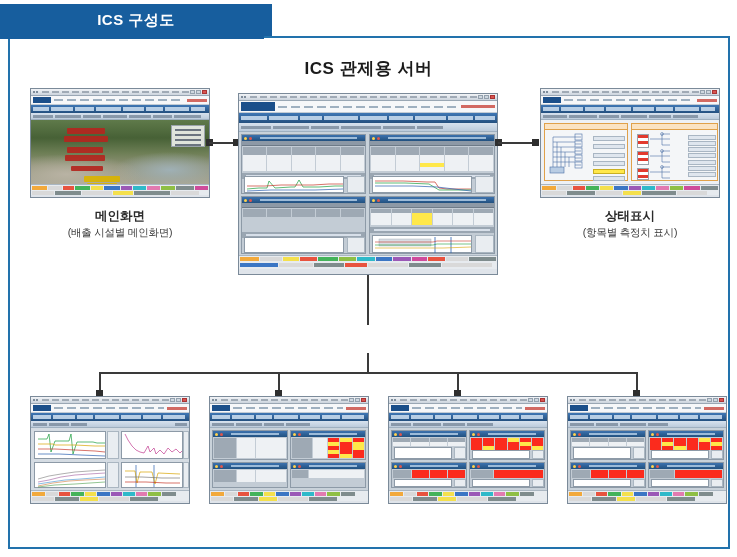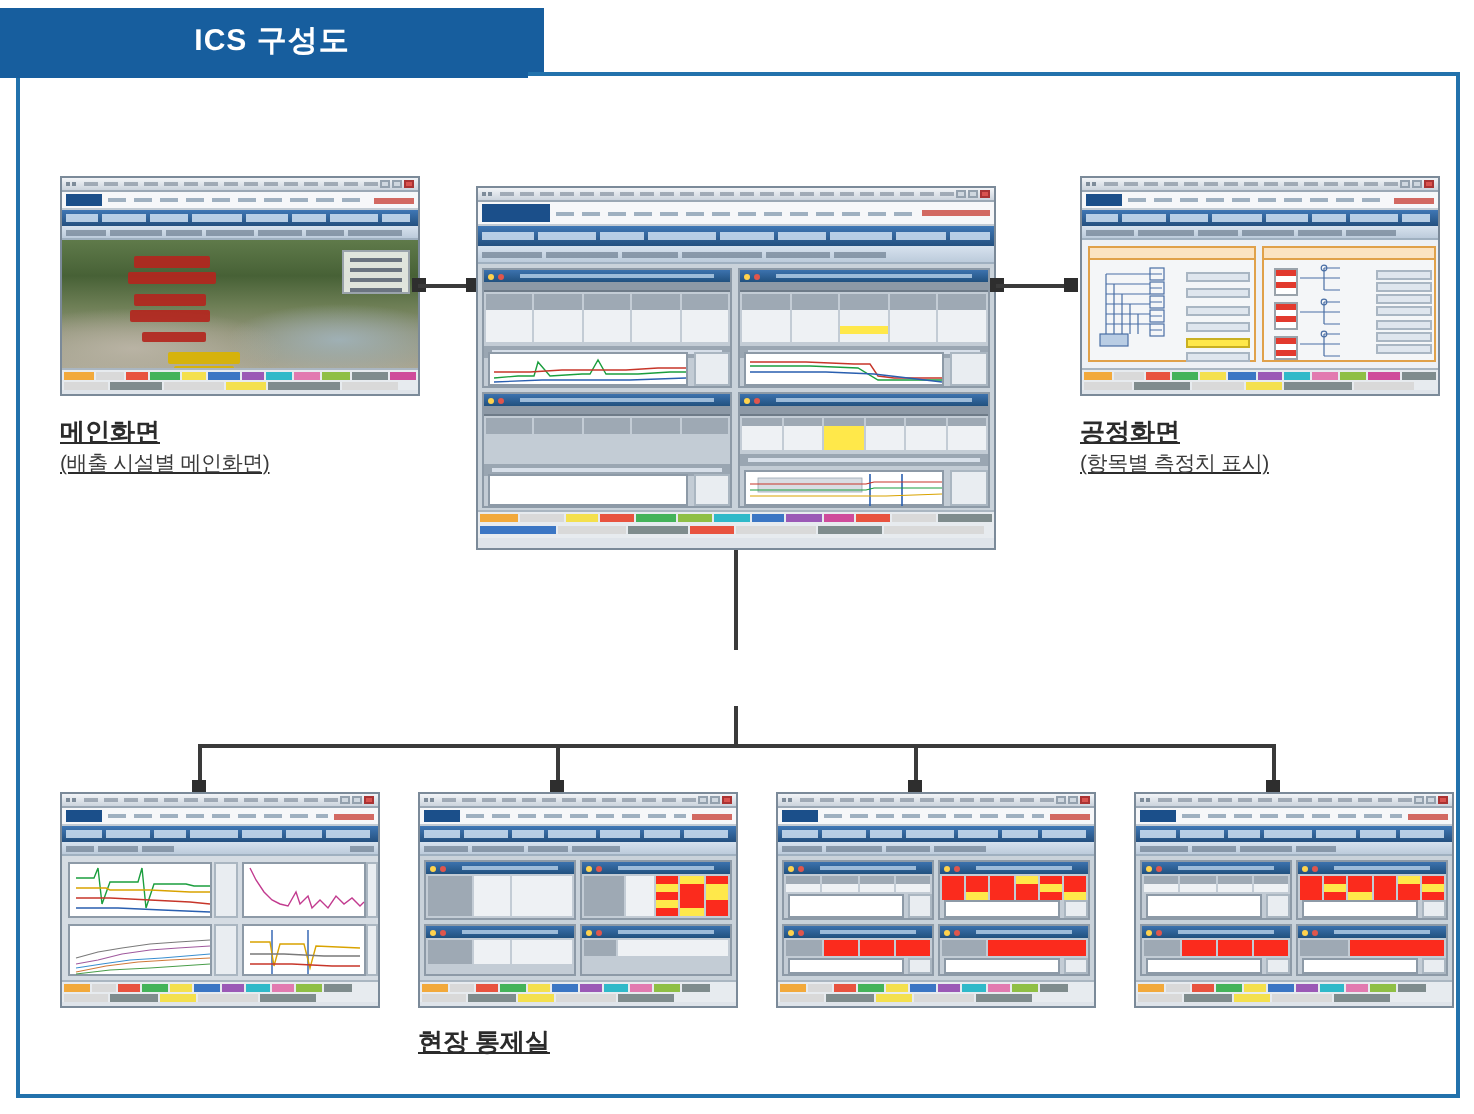--- a/index.html
+++ b/index.html
@@ -37,26 +37,26 @@
   .frame-top-left-cover {
     position: absolute;
     left: 0; top: 36px;
     width: 264px; height: 3px;
     background: #175e9e;
   }
 
   
   .caption {
     position: absolute;
+    text-align: center;
     color: #2b2b2b;
     font-size: 12.5px;
     font-weight: bold;
     line-height: 1.45;
     white-space: nowrap;
-    text-decoration: underline;
   }
   .caption .sub {
     display: block;
     font-size: 10.5px;
     font-weight: normal;
     color: #3a3a3a;
     letter-spacing: -0.2px;
   }
   .server-title {
     position: absolute;
@@ -225,20 +225,21 @@
 <body>
 
 <div id="page">
 
   <div class="title-band">
     <span>ICS 구성도</span>
   </div>
   <div class="frame"></div>
   <div class="frame-top-left-cover"></div>
 
+  <div class="server-title">ICS  관제용 서버</div>
 
   <div class="shot" style="left:30px; top:88px; width:180px; height:110px;">
     <div class="sh-titlebar">
       <div class="sh-tb-dots">
         <div class="sh-tb-dot"></div>
           <div class="sh-tb-dot"></div>
       </div>
       <div class="sh-tb-text"></div>
       <div class="sh-tb-btns">
         <div class="sh-tb-btn"></div>
@@ -707,21 +708,21 @@
           <div class="sh-chip c2" style="width:26px"></div>
           <div class="sh-chip c8" style="width:18px"></div>
           <div class="sh-chip c9" style="width:34px"></div>
           <div class="sh-chip c2" style="width:30px"></div>
         </div>
       </div>
     </div>
   </div>
 
   <div class="caption" style="left:540px; top:207px; width:180px;">
-    <span>공정화면</span>
+    <span>상태표시</span>
     <span class="sub">(항목별 측정치 표시)</span>
   </div>
 
   <div class="line-v" style="left:367px; top:275px; height:50px;"></div>
 
 
   <div class="line-v" style="left:367px; top:353px; height:20px;"></div>
   <div class="line-h" style="left:99px; top:372px; width:537px;"></div>
 
   <div class="line-v" style="left:99px;  top:372px; height:22px;"></div>
@@ -1004,23 +1005,20 @@
         <div class="sh-status-row">
           <div class="sh-chip c2" style="width:22px"></div>
             <div class="sh-chip c9" style="width:24px"></div>
           <div class="sh-chip c8" style="width:18px"></div>
             <div class="sh-chip c2" style="width:30px"></div>
           <div class="sh-chip c9" style="width:28px"></div>
         </div>
       </div>
     </div>
   </div>
-  <div class="caption" style="left:209px; top:512px; width:160px;">
-    <span>현장 통제실</span>
-  </div>
 
   <div class="shot" style="left:388px; top:396px; width:160px; height:108px;">
     <div class="sh-titlebar">
       <div class="sh-tb-dots">
           <div class="sh-tb-dot"></div>
           <div class="sh-tb-dot"></div>
         </div>
       <div class="sh-tb-text"></div>
       <div class="sh-tb-btns">
           <div class="sh-tb-btn"></div>

